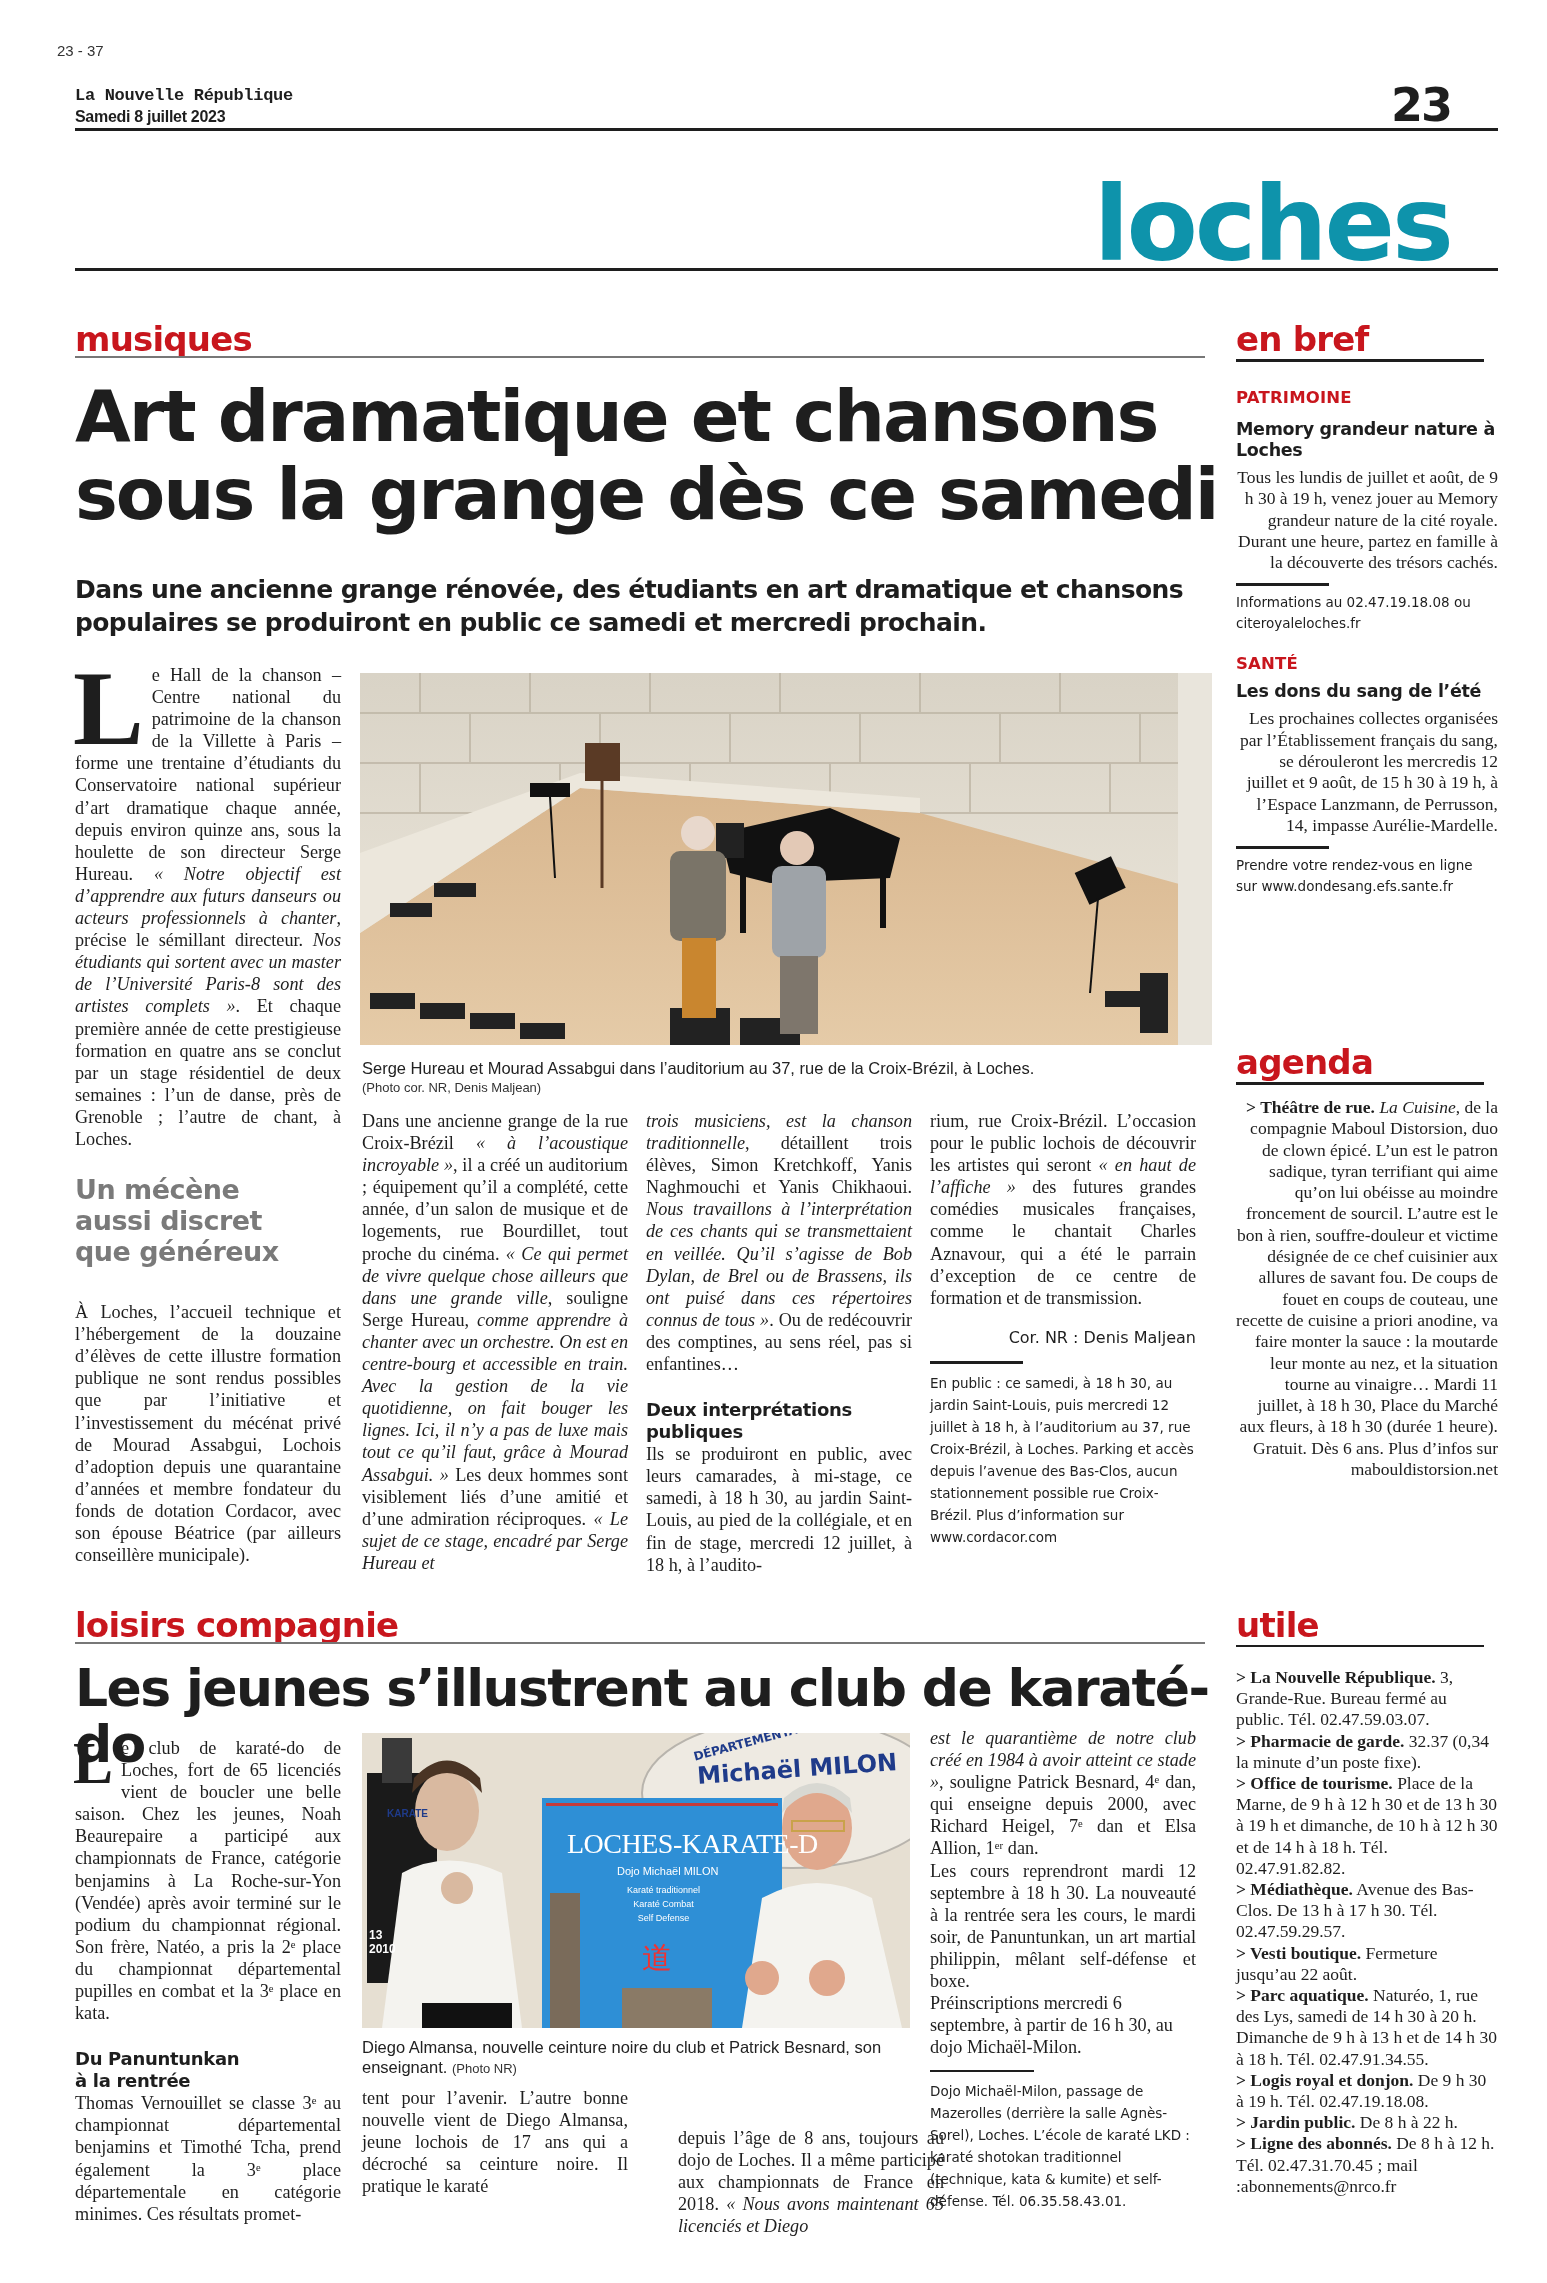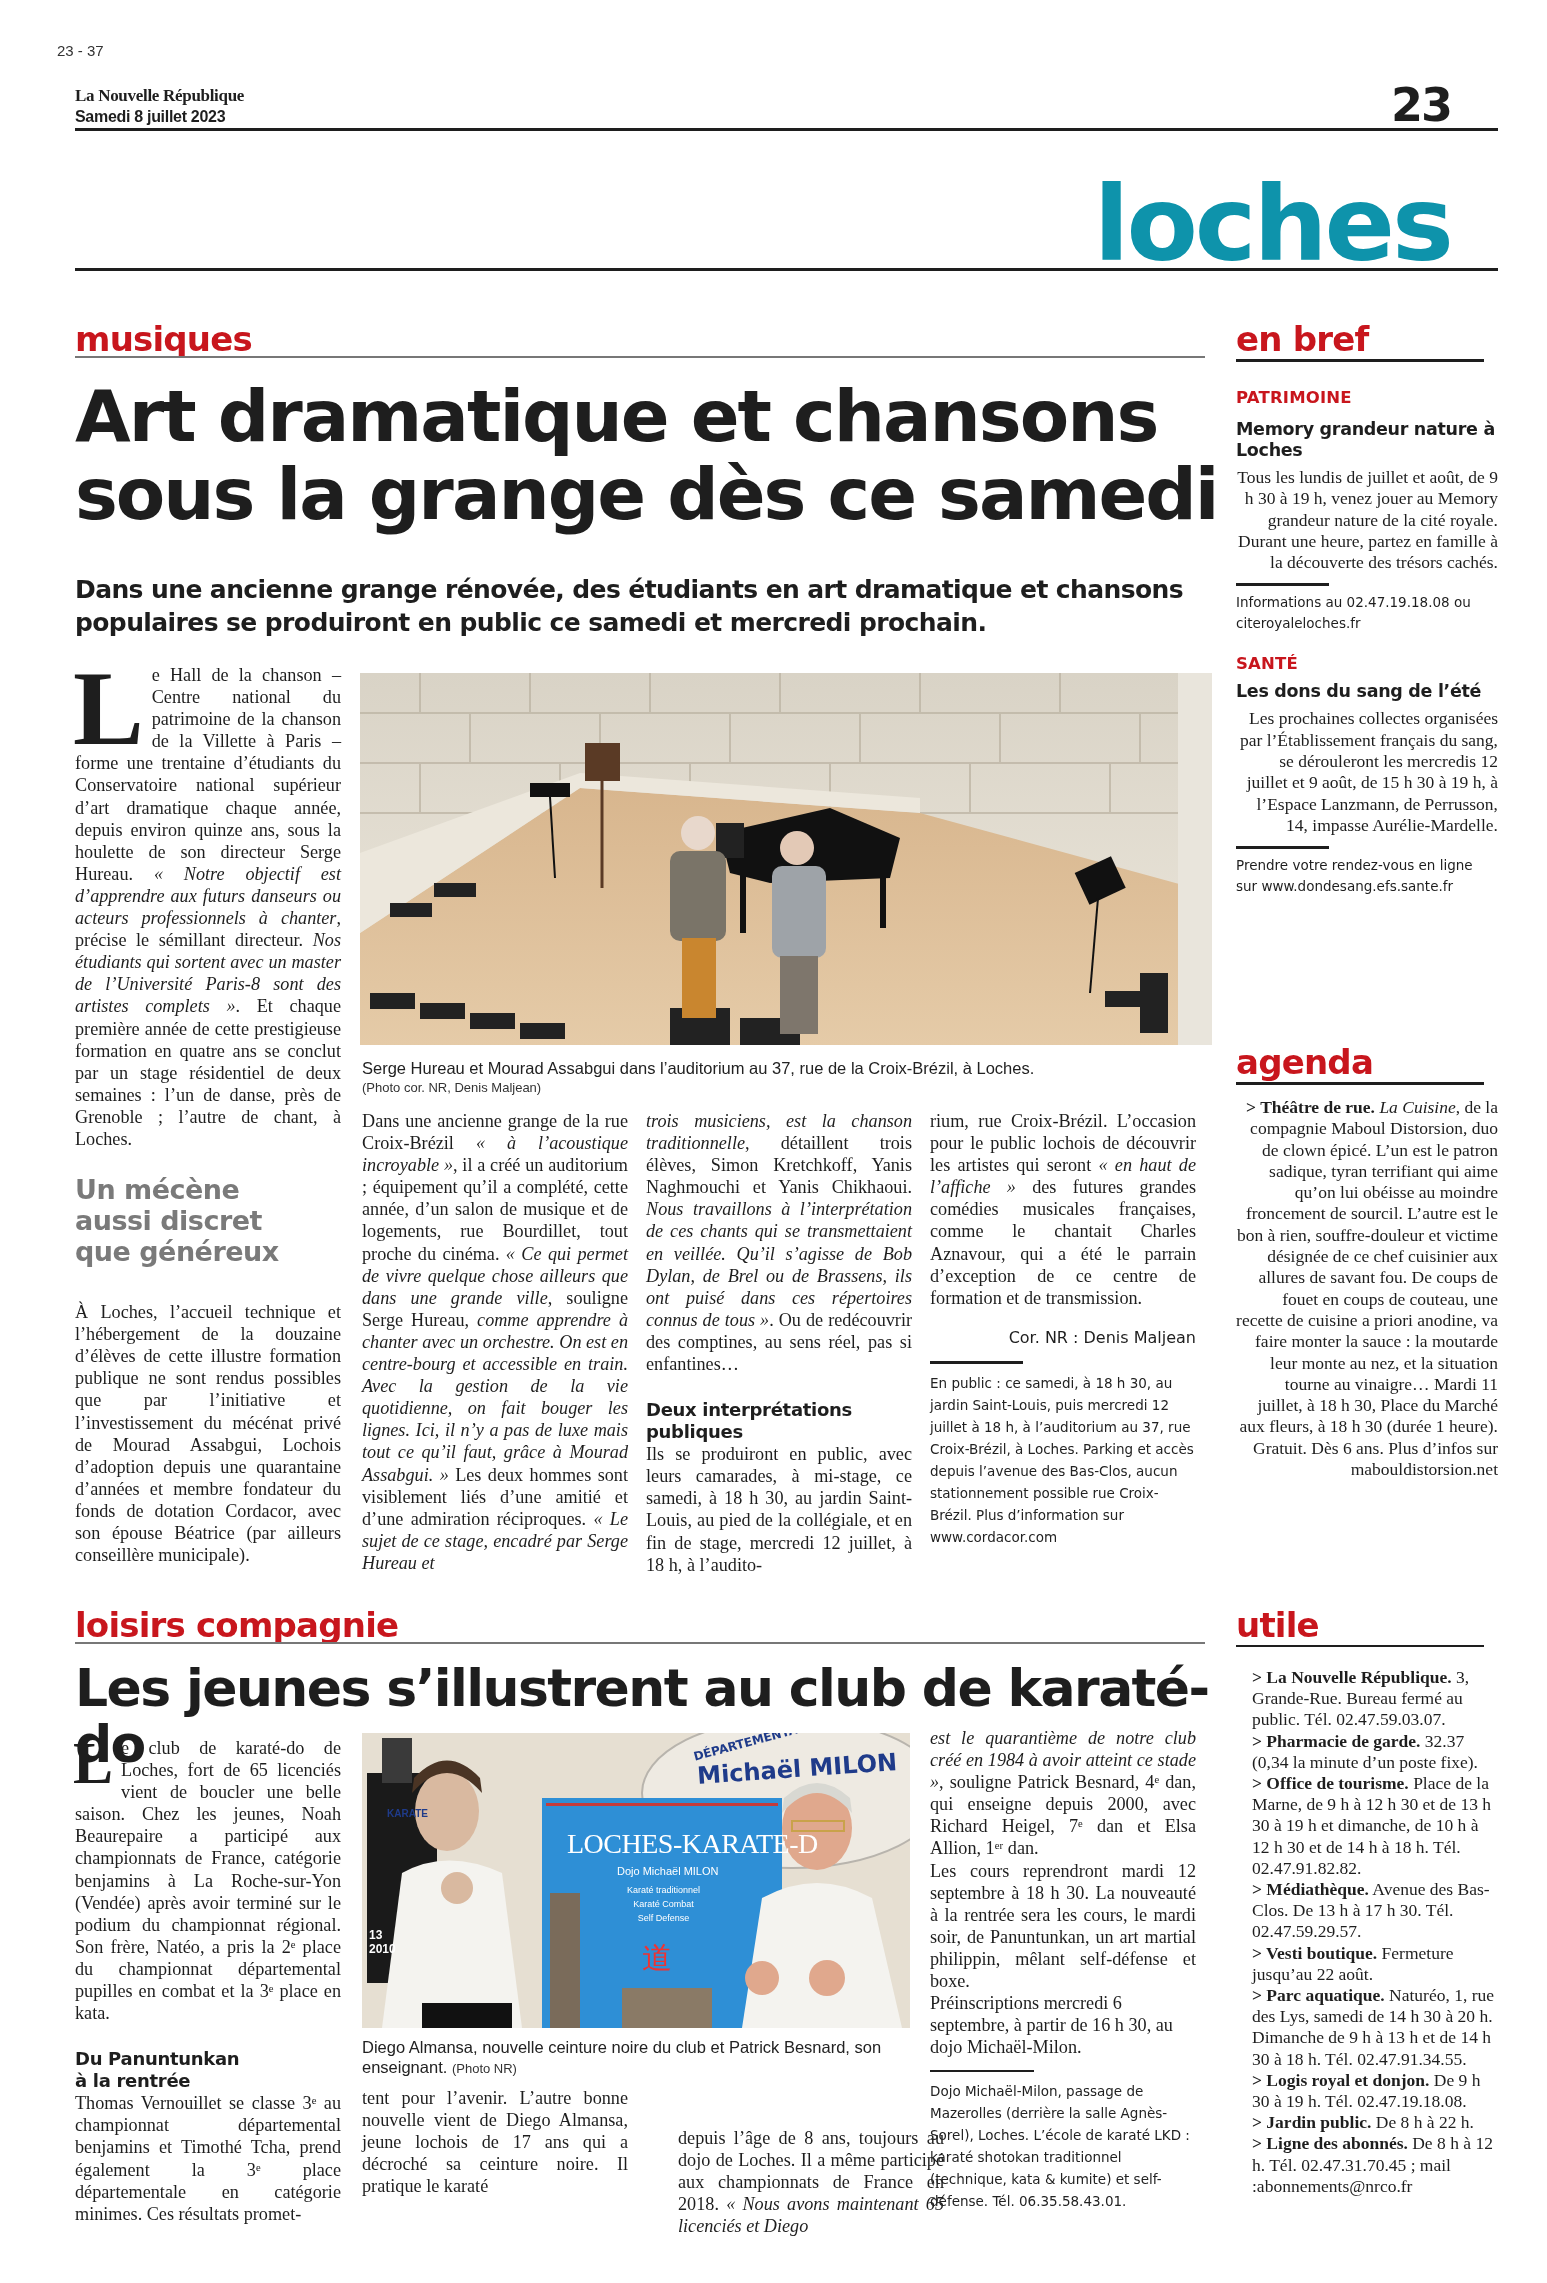--- a/index.html
+++ b/index.html
@@ -1,19 +1,19 @@
 <!DOCTYPE html>
 <html><head>
 <meta charset="utf-8">
 <style>
   html,body{margin:0;padding:0;background:#fff;}
   body{width:1547px;height:2283px;position:relative;overflow:hidden;color:#1e1e1e;font-family:"DejaVu Serif",serif;}
   .abs{position:absolute;}
   .pageref{left:57px;top:42px;font-size:15px;color:#333;font-family:"Liberation Sans",sans-serif;}
-  .masthead-name{left:75px;top:86px;font-size:17px;font-weight:bold;font-family:Liberation Serif, serif;letter-spacing:-0.3px;}
+  .masthead-name{left:75px;top:86px;font-size:17px;font-weight:bold;font-family:Liberation Mono, monospace;letter-spacing:-0.3px;}
   .masthead-date{left:75px;top:108px;font-size:16px;font-weight:bold;font-family:"Liberation Sans",sans-serif;letter-spacing:-0.3px;}
   .pagenum{right:96px;top:78px;font-size:46px;font-weight:bold;font-family:"DejaVu Sans",sans-serif;letter-spacing:-2px;}
   .rule{position:absolute;background:#1e1e1e;}
   .section-title{right:96px;top:172px;font-size:104px;font-weight:bold;color:#0e93ab;font-family:"DejaVu Sans",sans-serif;letter-spacing:-3px;line-height:1;}
   .rubric{font-family:"DejaVu Sans",sans-serif;font-weight:bold;color:#c8161d;font-size:34px;line-height:1;letter-spacing:-0.8px;}
   .rubric-line{position:absolute;height:2px;background:#777;}
   .rubric-line.dark{background:#1e1e1e;height:3px;}
   .headline{font-family:"DejaVu Sans",sans-serif;font-weight:bold;color:#1e1e1e;letter-spacing:-2px;line-height:1.08;}
   .h1{left:75px;top:378px;font-size:72px;width:1150px;}
   .lead{left:75px;top:574px;width:1140px;font-family:"DejaVu Sans",sans-serif;font-weight:bold;font-size:25px;line-height:1.3;letter-spacing:-0.6px;}
@@ -236,21 +236,21 @@
   <div class="rubric">agenda</div>
   <div class="rubric-line dark" style="position:relative;width:248px;margin-top:3px;"></div>
   <div class="brief-body" style="margin-top:12px;">
     <b>&gt; </b><b>Théâtre de rue.</b> <i>La Cuisine</i><span>, de la compagnie Maboul Distorsion, duo de clown épicé. L’un est le patron sadique, tyran terrifiant qui aime qu’on lui obéisse au moindre froncement de sourcil. L’autre est le bon à rien, souffre-douleur et victime désignée de ce chef cuisinier aux allures de savant fou. De coups de fouet en coups de couteau, une recette de cuisine a priori anodine, va faire monter la sauce : la moutarde leur monte au nez, et la situation tourne au vinaigre… Mardi 11 juillet, à 18 h 30, Place du Marché aux fleurs, à 18 h 30 (durée 1 heure). Gratuit. Dès 6 ans. Plus d’infos sur mabouldistorsion.net</span>
   </div>
 </div>
 
 <div class="side" style="top:1608px;">
   <div class="rubric">utile</div>
   <div class="rubric-line dark" style="position:relative;width:248px;margin-top:3px;height:2px;"></div>
-  <div style="margin-top:20px;margin-left:16px;">
+  <div style="margin-top:20px;">
     <div class="utile-item"><b>&gt; </b><b>La Nouvelle République.</b><span> 3, Grande-Rue. Bureau fermé au public. Tél. 02.47.59.03.07.</span></div>
     <div class="utile-item"><b>&gt; </b><b>Pharmacie de garde.</b><span> 32.37 (0,34 la minute d’un poste fixe).</span></div>
     <div class="utile-item"><b>&gt; </b><b>Office de tourisme.</b><span> Place de la Marne, de 9 h à 12 h 30 et de 13 h 30 à 19 h et dimanche, de 10 h à 12 h 30 et de 14 h à 18 h. Tél. 02.47.91.82.82.</span></div>
     <div class="utile-item"><b>&gt; </b><b>Médiathèque.</b><span> Avenue des Bas-Clos. De 13 h à 17 h 30. Tél. 02.47.59.29.57.</span></div>
     <div class="utile-item"><b>&gt; </b><b>Vesti boutique.</b><span> Fermeture jusqu’au 22 août.</span></div>
     <div class="utile-item"><b>&gt; </b><b>Parc aquatique.</b><span> Naturéo, 1, rue des Lys, samedi de 14 h 30 à 20 h. Dimanche de 9 h à 13 h et de 14 h 30 à 18 h. Tél. 02.47.91.34.55.</span></div>
     <div class="utile-item"><b>&gt; </b><b>Logis royal et donjon.</b><span> De 9 h 30 à 19 h. Tél. 02.47.19.18.08.</span></div>
     <div class="utile-item"><b>&gt; </b><b>Jardin public.</b><span> De 8 h à 22 h.</span></div>
     <div class="utile-item"><b>&gt; </b><b>Ligne des abonnés.</b><span> De 8 h à 12 h. Tél. 02.47.31.70.45 ; mail :abonnements@nrco.fr</span></div>
   </div>

